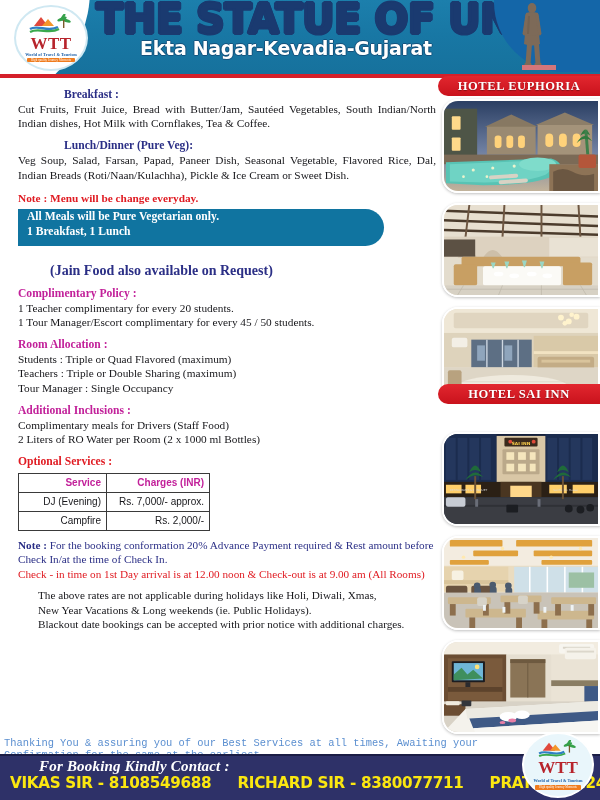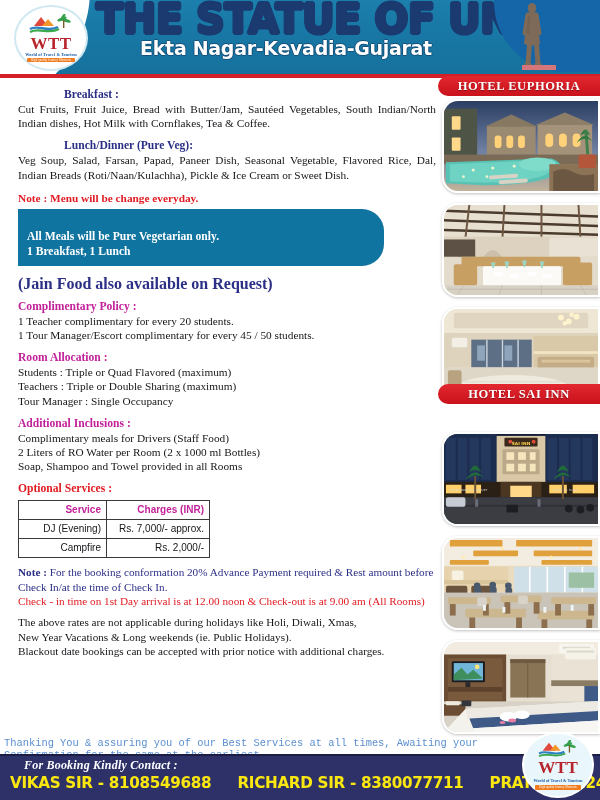--- a/index.html
+++ b/index.html
@@ -100,42 +100,42 @@
     font-size:11.3px; line-height:14.2px; color:#16161a; text-align:justify;
   }
   .body-txt.nojust { text-align:left; }
   .blk { margin-bottom:9px; }
   .note-red { color:#e01b22; font-weight:bold; font-size:11.3px; line-height:14px; }
 
   
   #teal-box {
     width:366px; background:#1074a0; color:#ffffff;
     border-radius:0 22px 22px 0;
-    padding:20px 10px 7px 9px;
+    padding:0 10px 7px 9px;
     font-weight:bold; font-size:11.6px; line-height:15px;
-    margin:4px 0 11px 0;
-  }
-  #jain-line { color:#2b2f86; font-weight:bold; font-size:16px; line-height:14px; margin-bottom:9px; }
+    margin:4px 0 18px 0;
+  }
+  #jain-line { color:#2b2f86; font-weight:bold; font-size:14px; line-height:14px; margin-bottom:9px;margin-left:32px; }
 
   
   #svc-table {
     border-collapse:collapse; margin:4px 0 7px 0; width:192px;
   }
   #svc-table td, #svc-table th {
     border:1px solid #3a3a3a; padding:2px 5px;
     font-size:10px; line-height:14px; text-align:right;
     font-family:Liberation Sans, sans-serif; font-weight:normal; color:#16161a;
   }
   #svc-table th { color:#c2219a; font-weight:bold; }
   #svc-table td:first-child, #svc-table th:first-child { width:88px; }
 
   .note2 { font-size:11.2px; line-height:14.2px; color:#2b2f86; }
   .note2 b { color:#2b2f86; }
   .note2-red { font-size:11.2px; line-height:14.4px; color:#e01b22; }
-  .tail-txt { font-size:11.2px; line-height:14.6px; color:#16161a; }
+  .tail-txt { font-size:11.2px; line-height:14.6px; color:#16161a;margin-left:20px; }
 
   
   #thanks {
     position:absolute; left:4px; top:737px; width:520px;
     font-size:10.4px; color:#5b8fd0; font-family:Liberation Mono, monospace;
   }
 
   
   .hotel-banner {
     position:absolute; left:438px; width:162px; height:20px;
@@ -157,23 +157,23 @@
 
   
   #footer {
     position:absolute; left:0; bottom:0; width:600px; height:46px;
     background:#2e3168;
   }
   #footer-top-line {
     position:absolute; left:0; top:0; width:600px; height:2px; background:#1b1d45;
   }
   #booking-label {
-    position:absolute; left:24px; top:4px;
+    position:absolute; left:39px; top:4px;
     font-family:"Liberation Serif", serif; font-style:italic; font-weight:bold;
-    font-size:12px; color:#ffffff; letter-spacing:.2px;
+    font-size:15px; color:#ffffff; letter-spacing:.2px;
   }
   #contacts {
     position:absolute; left:10px; top:19px; width:420px;
     display:flex; align-items:center; gap:8px;
     font-family:"DejaVu Sans", sans-serif; font-weight:bold;
     font-size:15.2px; color:#fbe710; letter-spacing:-0.3px; white-space:nowrap;
   }
   .contact-sep { width:2px; height:19px; background:#c9c9dd; margin:0 5px; display:inline-block; }
   #footer-logo {
     position:absolute; right:6px; bottom:2px; width:72px; height:66px;
@@ -275,21 +275,20 @@
       <div class="h-magenta">Room Allocation :</div>
       <div class="body-txt nojust">Students : Triple or Quad Flavored (maximum)</div>
       <div class="body-txt nojust">Teachers : Triple or Double Sharing (maximum)</div>
       <div class="body-txt nojust">Tour Manager : Single Occupancy</div>
     </div>
 
     <div class="blk">
       <div class="h-magenta">Additional Inclusions :</div>
       <div class="body-txt nojust">Complimentary meals for Drivers (Staff Food)</div>
       <div class="body-txt nojust">2 Liters of RO Water per Room (2 x 1000 ml Bottles)</div>
-      <div class="body-txt nojust">Soap, Shampoo and Towel provided in all Rooms</div>
     </div>
 
     <div>
       <div class="h-red">Optional Services :</div>
       <table id="svc-table">
         <thead>
           <tr>
             <th>Service</th>
             <th>Charges (INR)</th>
           </tr>

